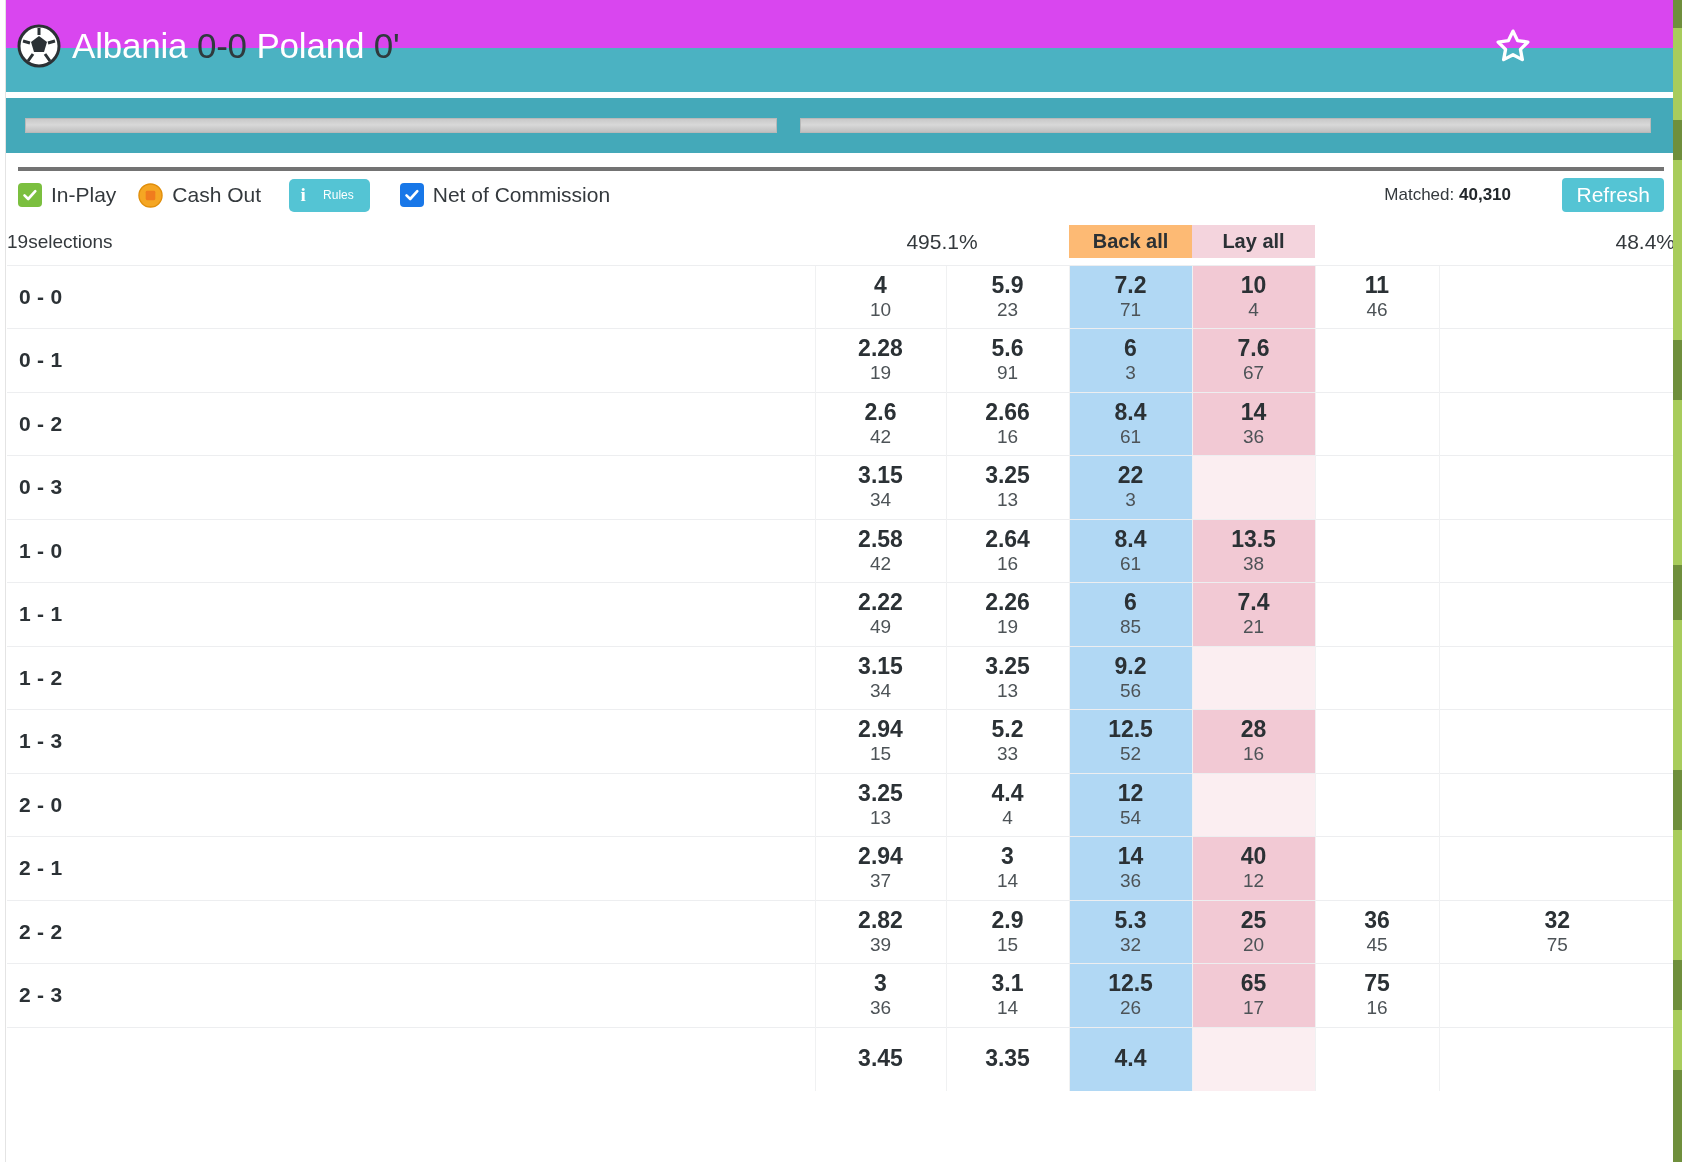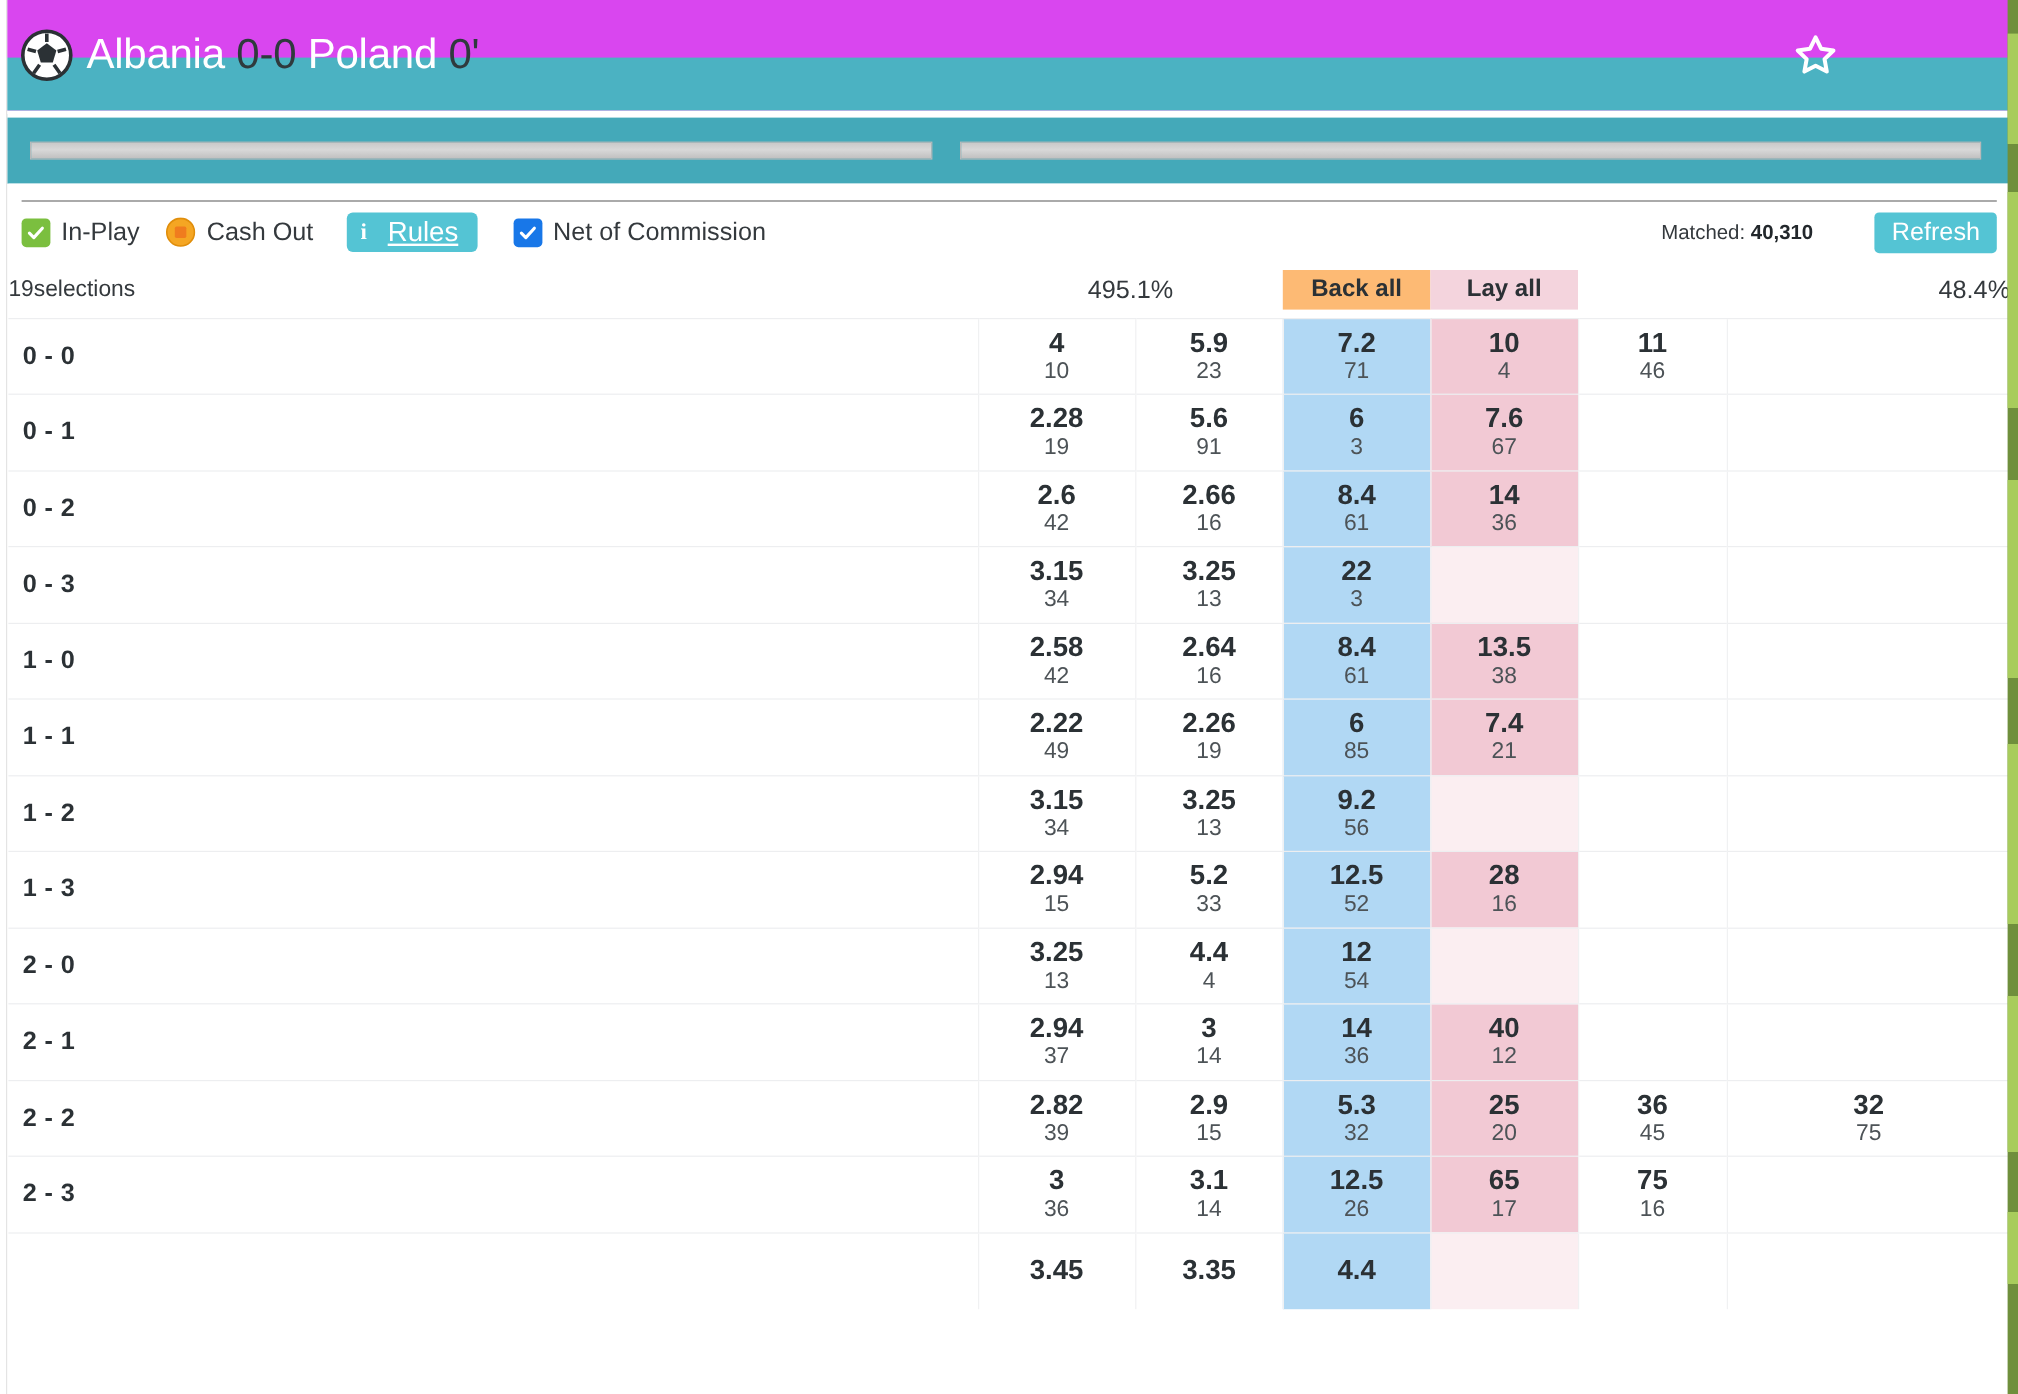--- a/index.html
+++ b/index.html
@@ -95,21 +95,21 @@
   .market-title {
     font-size: 24px;
     font-weight: bold;
     color: #2b3135;
     padding: 20px 0 0 11px;
     letter-spacing: -0.1px;
   }
 
   .controls {
     margin: 14px 11px 0 11px;
-    border-top: 1px solid #737373;
+    border-top: 4px solid #737373;
     height: 52px;
     display: flex;
     align-items: center;
     position: relative;
   }
   .ctl { display: flex; align-items: center; }
 
   .cb {
     width: 24px; height: 24px;
     border-radius: 4px;
@@ -140,24 +140,23 @@
   }
   .rules-i {
     width: 28px;
     text-align: center;
     font-size: 19px;
     font-weight: bold;
     color: #ffffff;
     font-family: "Liberation Serif", serif;
   }
   .rules-txt {
-    font-size: 23px;
+    font-size: 12px;
     color: #ffffff;
     padding-left: 6px;
-    text-decoration: underline;
   }
 
   .netcom { margin-left: 30px; }
 
   .matched {
     position: absolute; right: 153px; top: 50%;
     transform: translateY(-50%);
     font-size: 17px;
     color: #34393d;
     white-space: nowrap;

